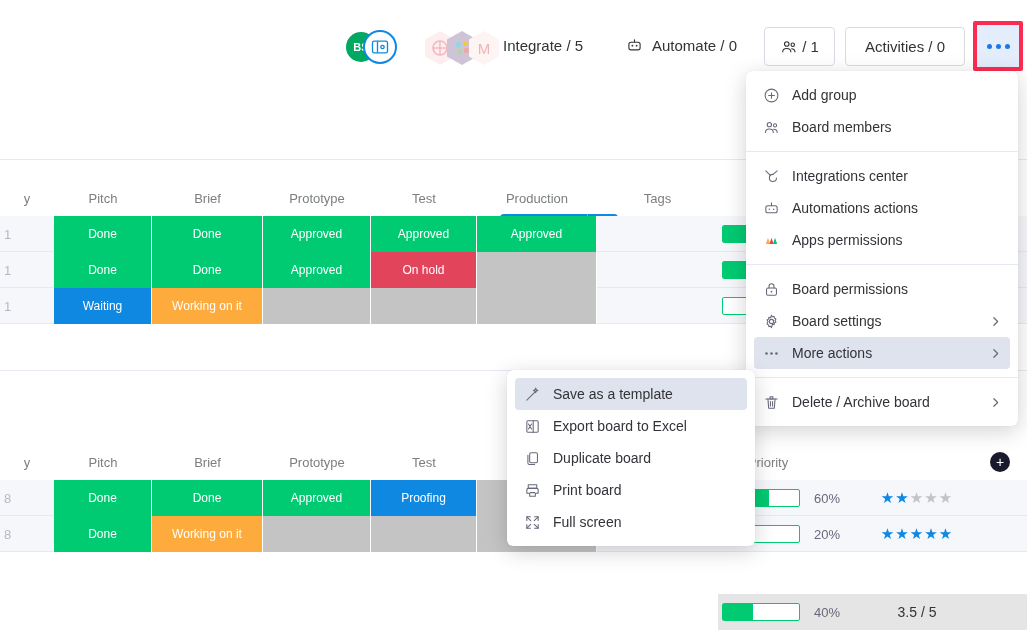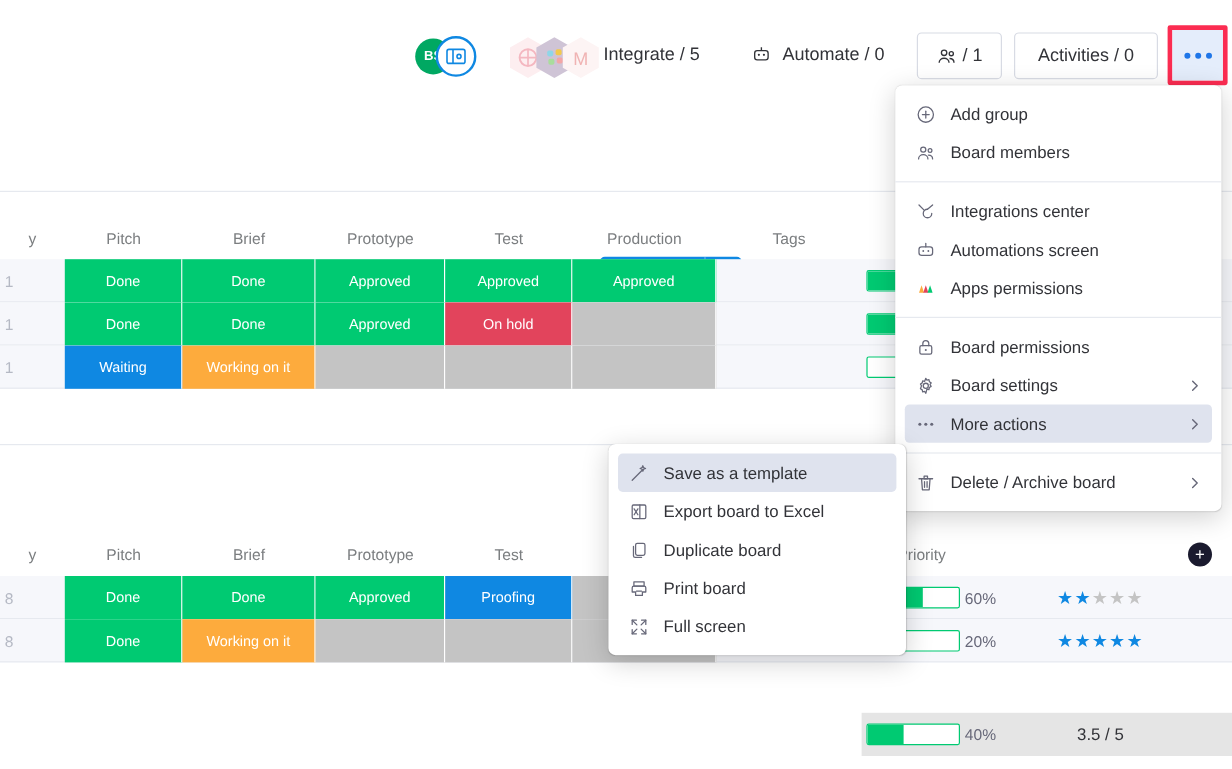--- a/index.html
+++ b/index.html
@@ -78,21 +78,21 @@
   .bhead { position: relative; height: 34px; }
   .bhead .hc { position: absolute; top: 9px; font-size: 13px; color: #7b7e80; text-align: center; }
   .brow { position: relative; height: 36px; background: #f6f7fb; border-bottom: 1px solid #e6e9ef; }
   .cell { position: absolute; top: 0; height: 36px; display: flex; align-items: center; justify-content: center;
           font-size: 12px; color: #fff; border-right: 1px solid #fff; }
   .idcell { position: absolute; top: 0; height: 36px; display: flex; align-items: center; font-size: 13px; color: #b5b9c4; }
 
   .pbar-wrap { position: absolute; top: 0; height: 36px; display: flex; align-items: center; }
   .pbar { width: 78px; height: 18px; border: 1.5px solid #00ca72; border-radius: 2px; background: #fff; overflow: hidden; }
   .pbar i { display: block; height: 100%; background: #00ca72; }
-  .pval { font-size: 13px; color: #676879; margin-left: 4px; }
+  .pval { font-size: 13px; color: #676879; margin-left: 14px; }
   .stars { position: absolute; top: 0; height: 36px; display:flex; align-items:center; justify-content:center; letter-spacing: 1px; font-size: 15px; }
   .ratetext { position:absolute; top:0; height:36px; display:flex; align-items:center; justify-content:center; font-size:14px; color:#323338; }
 
   
   .menu {
     position: absolute; background: #fff; border-radius: 6px;
     box-shadow: 0 5px 22px rgba(0,0,0,.18), 0 0 1px rgba(0,0,0,.15);
     padding: 8px 0;
   }
   .menu-right { left: 746px; top: 71px; width: 272px; }
@@ -376,21 +376,21 @@
       </div>
       <div class="mi">
         <span class="ic">
           <svg viewBox="0 0 24 24" fill="none" stroke="#676879" stroke-width="1.5" stroke-linecap="round" stroke-linejoin="round">
             <rect x="4" y="8" width="16" height="10" rx="3"></rect>
             <line x1="12" y1="4" x2="12" y2="8"></line>
             <circle cx="9" cy="13" r="1.1" fill="#676879" stroke="none"></circle>
             <circle cx="15" cy="13" r="1.1" fill="#676879" stroke="none"></circle>
           </svg>
         </span>
-        <span>Automations screen</span>
+        <span>Automations actions</span>
       </div>
       <div class="mi">
         <span class="ic">
           <svg viewBox="0 0 24 24">
             <path d="M4 17l3-9 3 9z" fill="#fdab3d"></path>
             <path d="M9 17l3-9 3 9z" fill="#e2445c"></path>
             <path d="M14 17l3-9 3 9z" fill="#00ca72"></path>
           </svg>
         </span>
         <span>Apps permissions</span>

